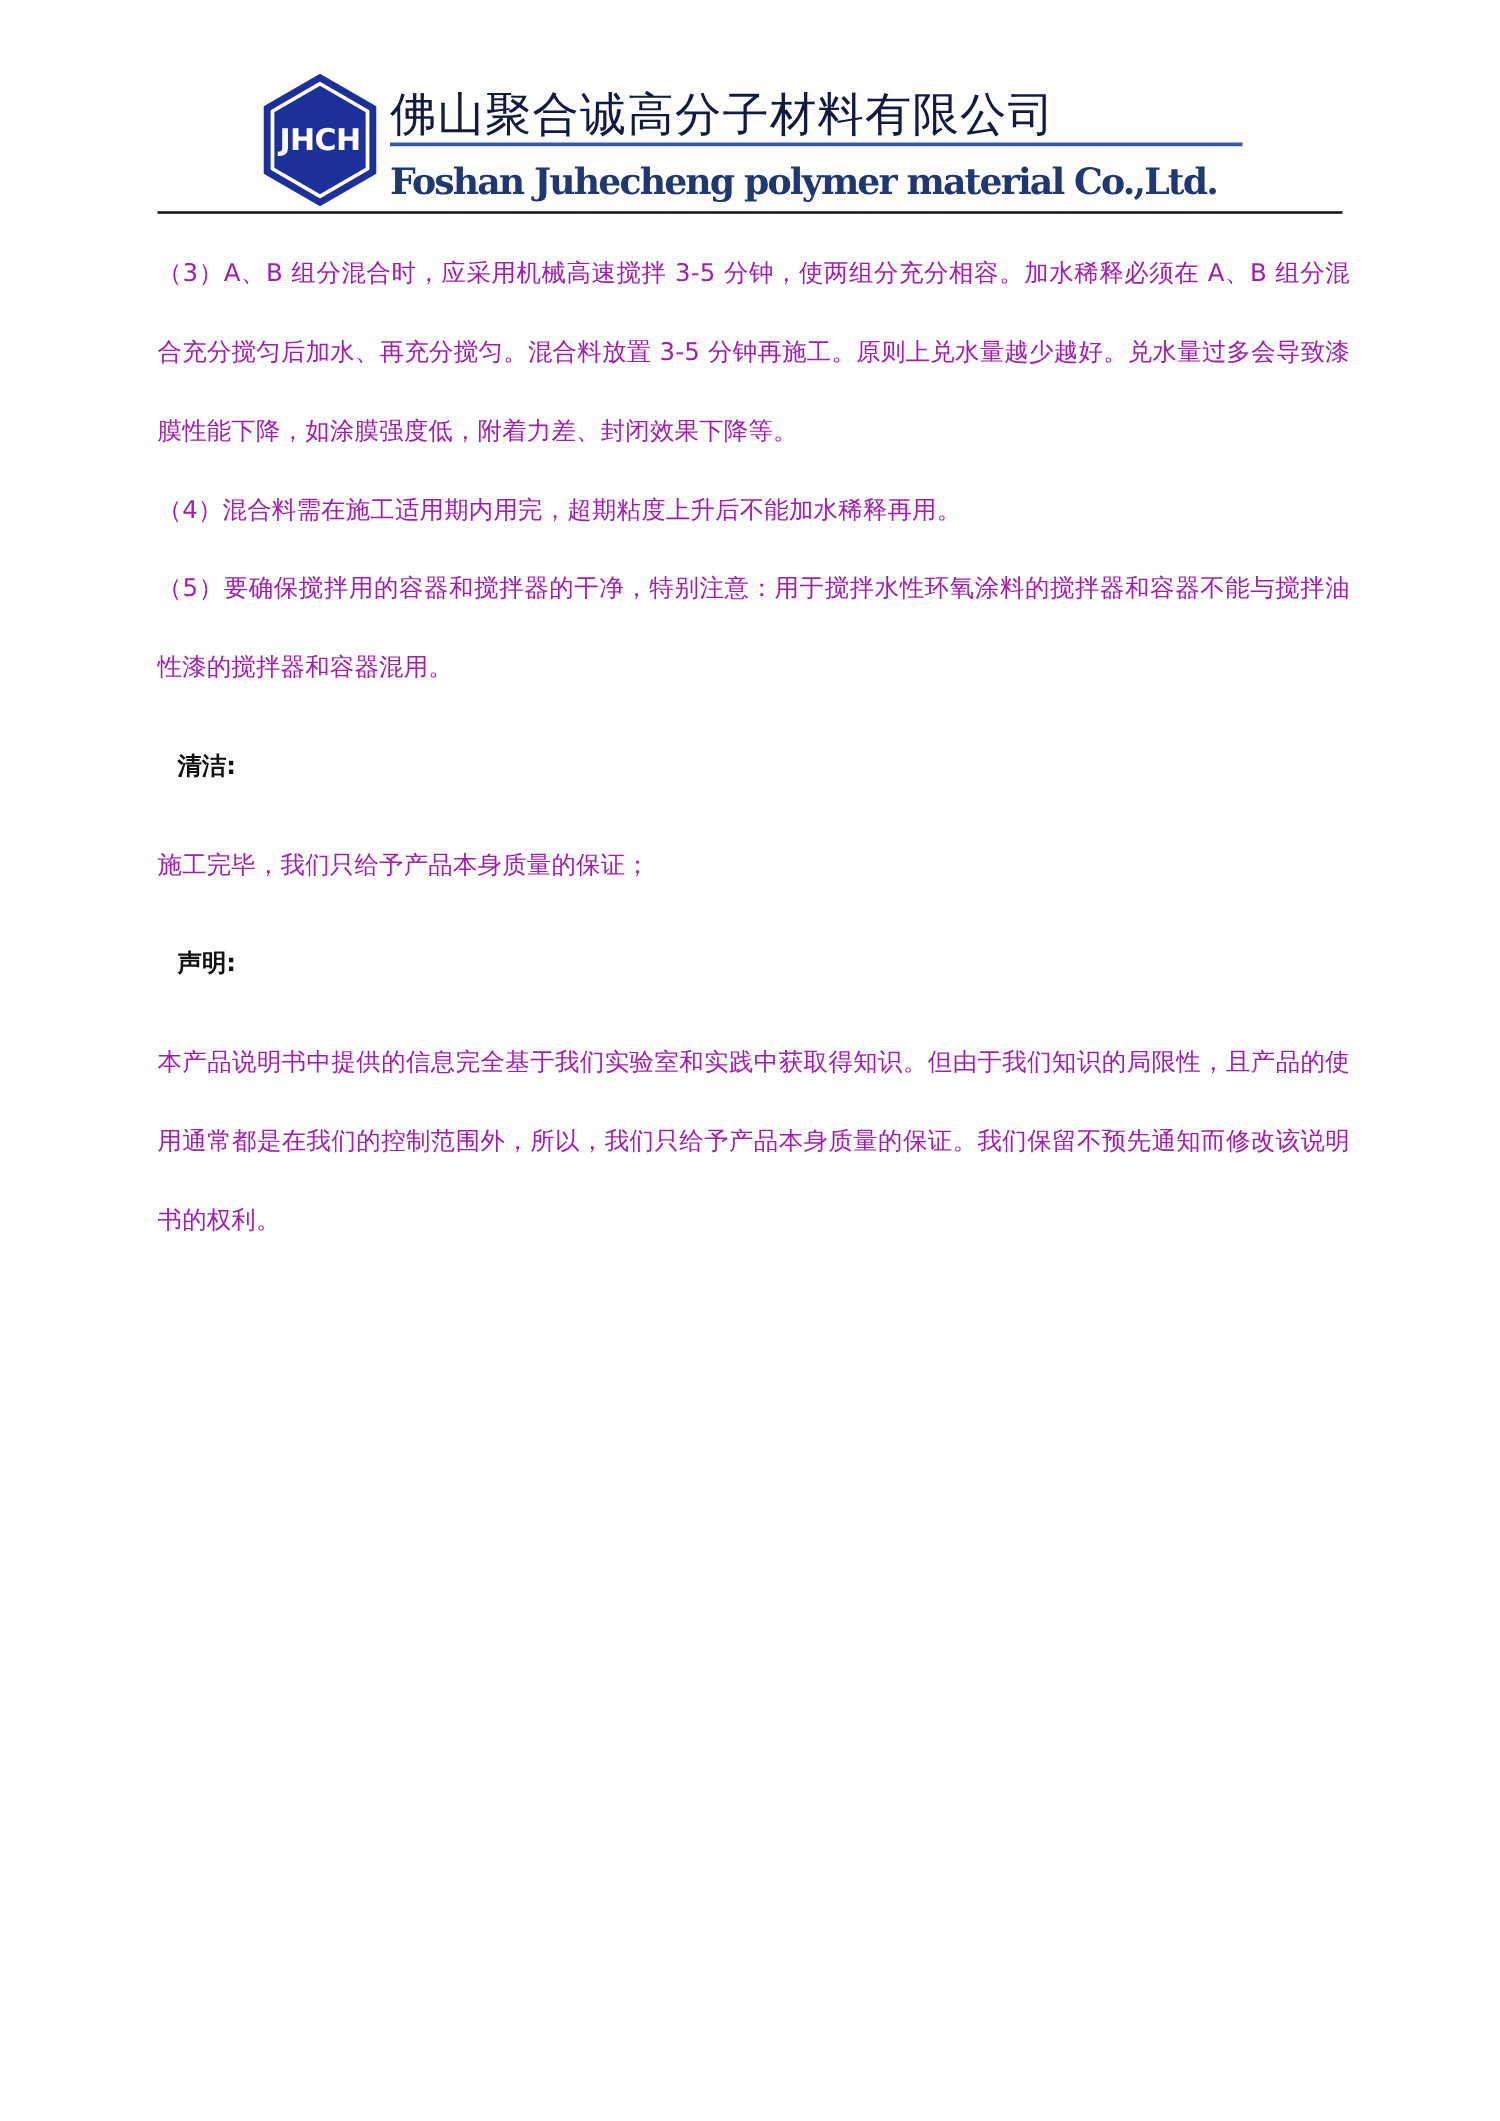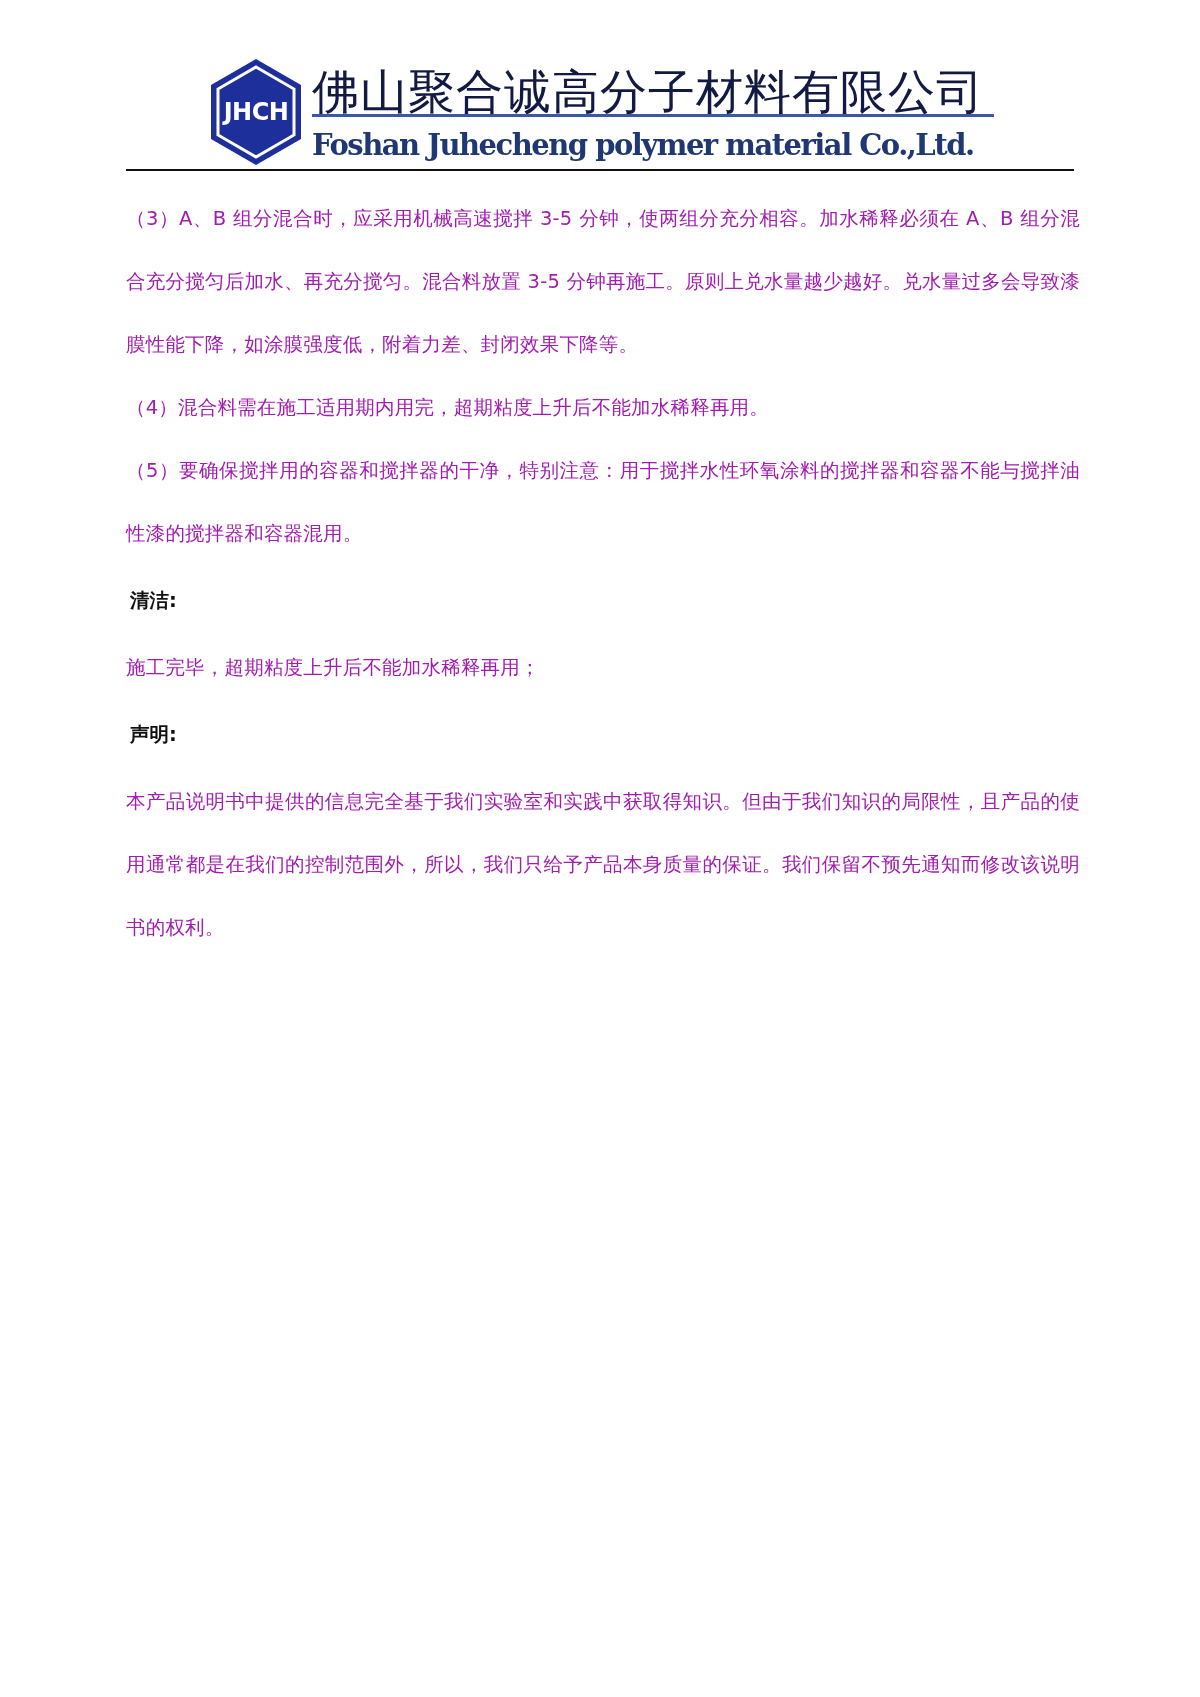--- a/index.html
+++ b/index.html
@@ -36,21 +36,21 @@
       width: 96px;
       height: 110px;
     }
     .logo svg { display: block; }
     .company-cn {
       position: absolute;
       left: 312px;
       top: 64px;
       width: 684px;
       font-family: "DejaVu Sans", sans-serif;
-      font-size: 47px;
+      font-size: 37px;
       line-height: 56px;
       letter-spacing: 1px;
       color: #121a44;
       white-space: nowrap;
       font-weight: normal;
     }
     .company-cn-rule {
       position: absolute;
       left: 312px;
       top: 114px;
@@ -94,21 +94,21 @@
       text-align: justify;
       text-align-last: left;
       letter-spacing: 0.2px;
     }
     .para.item {
       text-indent: 0;
     }
     .heading {
       font-size: 19.5px;
       line-height: 63px;
-      margin: 4px;
+      margin: 16px;
       font-weight: bold;
       color: #111111;
     }
   </style>
 </head>
 <body>
 
 <div class="page">
 
   <div class="header">
@@ -131,21 +131,21 @@
 
     <p class="para item">（3）A、B 组分混合时，应采用机械高速搅拌 3-5 分钟，使两组分充分相容。加水稀释必须在 A、B 组分混合充分搅匀后加水、再充分搅匀。混合料放置 3-5 分钟再施工。原则上兑水量越少越好。兑水量过多会导致漆膜性能下降，如涂膜强度低，附着力差、封闭效果下降等。</p>
 
     <p class="para item">（4）混合料需在施工适用期内用完，超期粘度上升后不能加水稀释再用。</p>
 
     <p class="para item">（5）要确保搅拌用的容器和搅拌器的干净，特别注意：用于搅拌水性环氧涂料的搅拌器和容器不能与搅拌油性漆的搅拌器和容器混用。</p>
 
 
     <div class="section">
       <p class="heading">清洁:</p>
-      <p class="para">施工完毕，超期粘度上升后不能加水稀释再用；</p>
+      <p class="para">施工完毕，我们只给予产品本身质量的保证；</p>
     </div>
 
     <div class="section">
       <p class="heading">声明:</p>
       <p class="para">本产品说明书中提供的信息完全基于我们实验室和实践中获取得知识。但由于我们知识的局限性，且产品的使用通常都是在我们的控制范围外，所以，我们只给予产品本身质量的保证。我们保留不预先通知而修改该说明书的权利。</p>
     </div>
 
   </div>
 </div>
 

